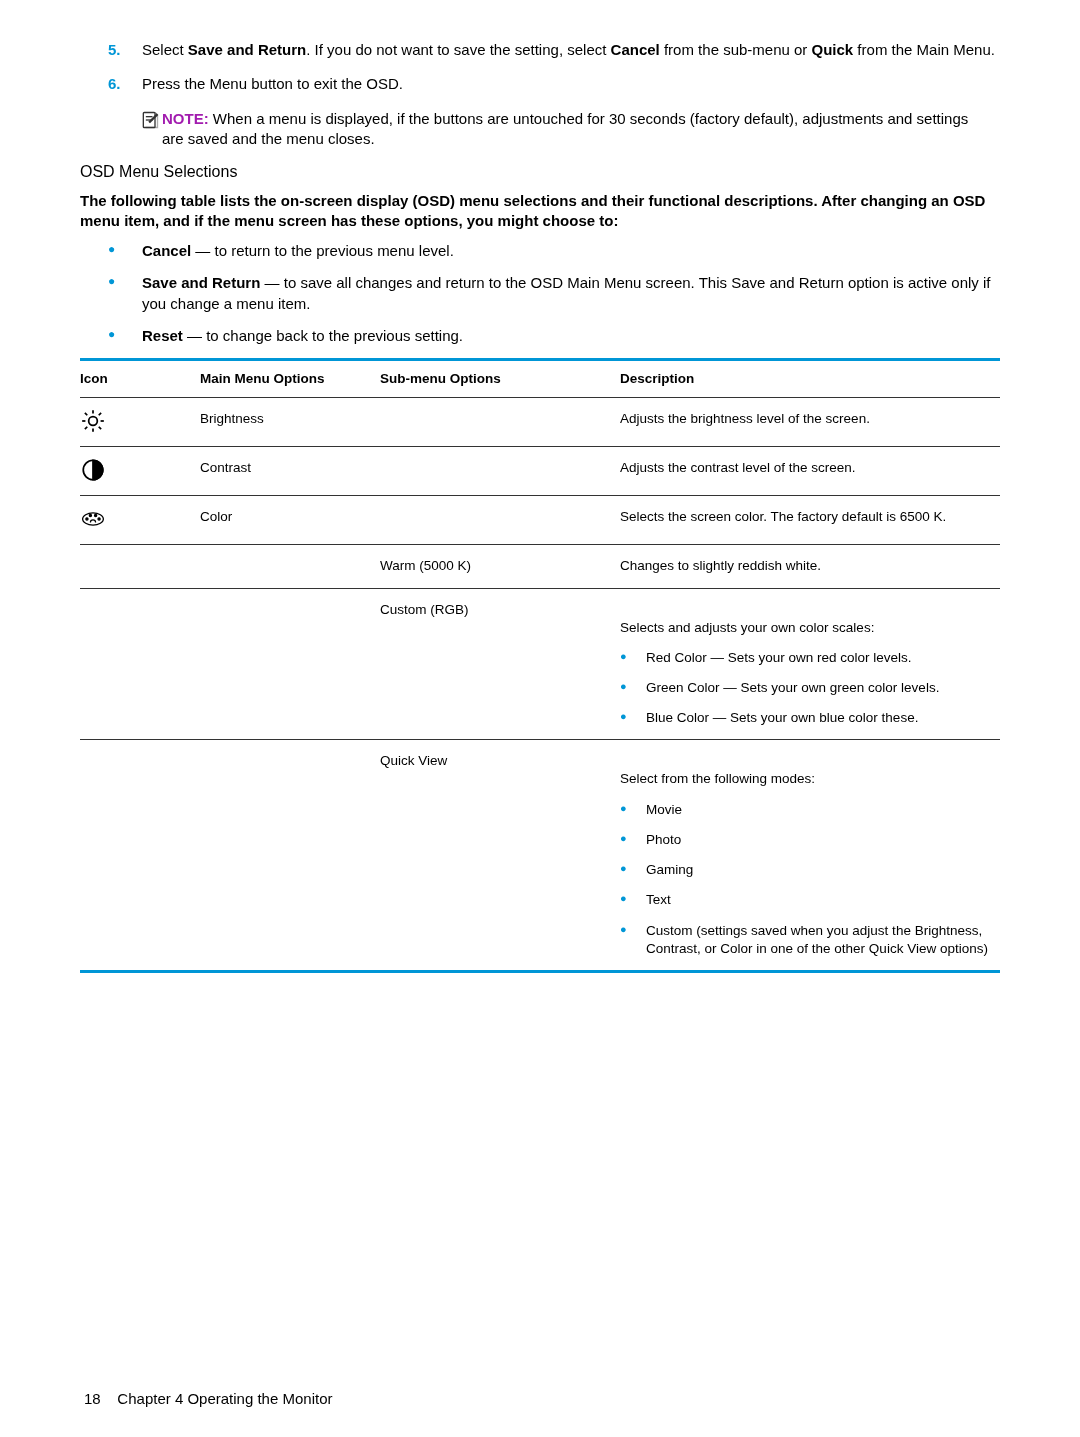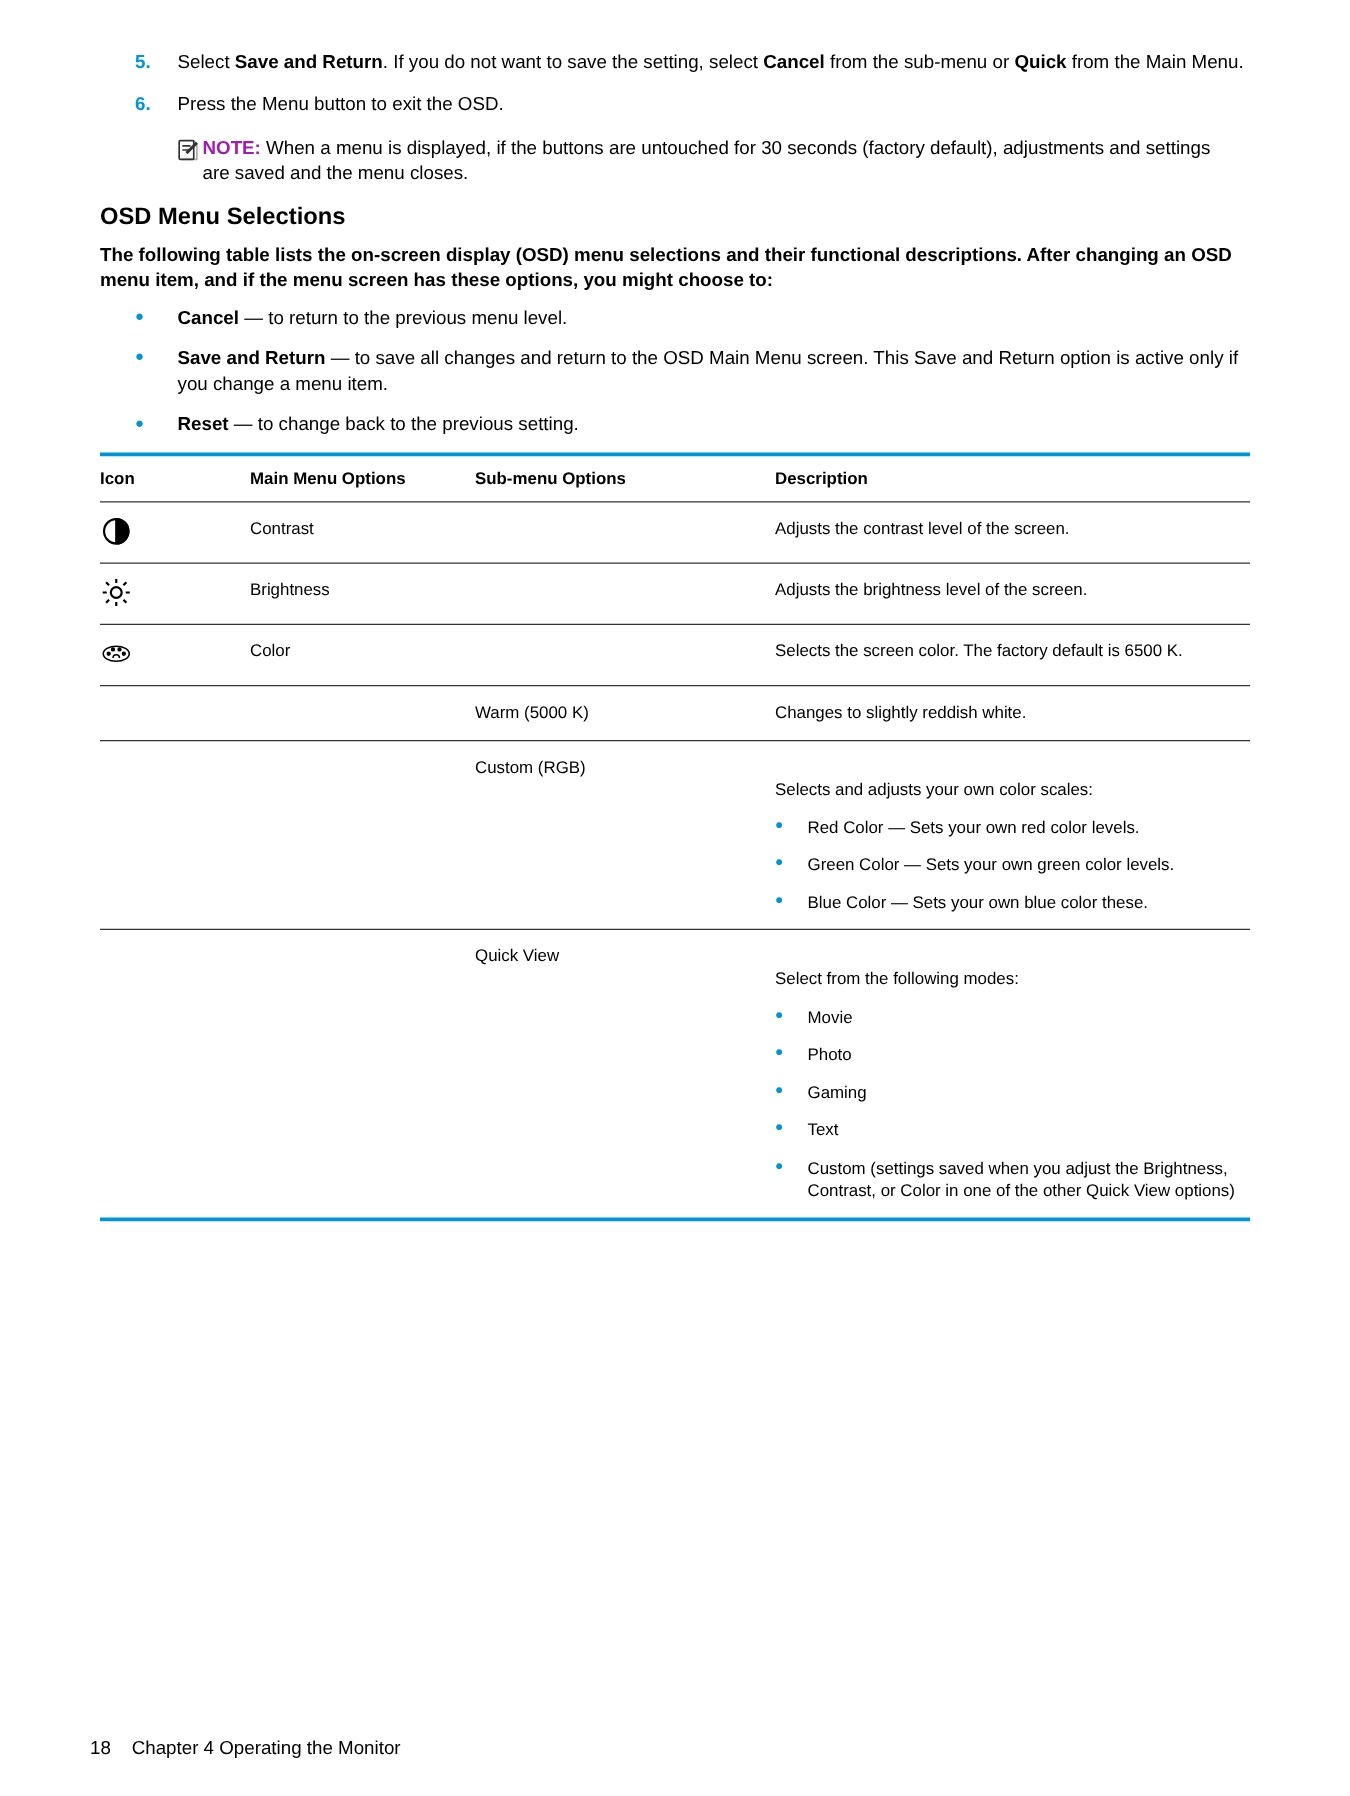--- a/index.html
+++ b/index.html
@@ -52,22 +52,22 @@
   }
   .note-label {
     color: #a21caf;
     font-weight: bold;
   }
   .note-body {
     flex: 1;
     padding-right: 6px;
   }
   h3.section-head {
-    font-size: 19px;
-    font-weight: bold;
+    font-size: 16px;
+    font-weight: normal;
     margin: 12px 0 8px 0;
   }
   p.para {
     margin: 6px 0 10px 0;
     font-weight: bold;
   }
   ul.bullets {
     list-style: none;
     padding: 0;
     margin: 0 0 10px 28px;
@@ -126,21 +126,21 @@
   }
   .col-icon { width: 120px; }
   .col-main { width: 180px; }
   .col-sub  { width: 240px; }
   .icon-cell svg { width: 26px; height: 26px; display:block; margin-top:-2px;}
   .desc-sub {
     margin-top: 18px;
   }
   .footer {
     position: absolute;
-    left: 72px;
+    left: 84px;
     bottom: 28px;
     font-size: 15px;
   }
 </style>
 </head>
 <body>
 
 <div class="page">
   <div class="content">
 
@@ -201,52 +201,52 @@
           <th>Main Menu Options</th>
           <th>Sub-menu Options</th>
           <th>Description</th>
         </tr>
       </thead>
       <tbody>
         <tr>
           <td class="icon-cell">
             <span>
               <svg viewBox="0 0 24 24" stroke="#000" stroke-width="1.6" fill="none">
-                <circle cx="12" cy="12" r="9"></circle>
-                <path d="M12 3 A9 9 0 0 1 12 21 Z" fill="#000"></path>
-              </svg>
-            </span>
-          </td>
-          <td>Contrast</td>
-          <td></td>
-          <td>Adjusts the contrast level of the screen.</td>
-        </tr>
-        <tr>
-          <td class="icon-cell">
-            <span>
-              <svg viewBox="0 0 24 24" stroke="#000" stroke-width="1.6" fill="none">
                 <circle cx="12" cy="12" r="4"></circle>
                 <line x1="12" y1="2" x2="12" y2="5"></line>
                   <line x1="12" y1="19" x2="12" y2="22"></line>
                 <line x1="2" y1="12" x2="5" y2="12"></line>
                   <line x1="19" y1="12" x2="22" y2="12"></line>
                 <line x1="4.5" y1="4.5" x2="6.7" y2="6.7"></line>
                   <line x1="17.3" y1="17.3" x2="19.5" y2="19.5"></line>
                 <line x1="4.5" y1="19.5" x2="6.7" y2="17.3"></line>
                   <line x1="17.3" y1="6.7" x2="19.5" y2="4.5"></line>
               </svg>
             </span>
           </td>
           <td>Brightness</td>
           <td></td>
           <td>Adjusts the brightness level of the screen.</td>
         </tr>
         <tr>
           <td class="icon-cell">
             <span>
+              <svg viewBox="0 0 24 24" stroke="#000" stroke-width="1.6" fill="none">
+                <circle cx="12" cy="12" r="9"></circle>
+                <path d="M12 3 A9 9 0 0 1 12 21 Z" fill="#000"></path>
+              </svg>
+            </span>
+          </td>
+          <td>Contrast</td>
+          <td></td>
+          <td>Adjusts the contrast level of the screen.</td>
+        </tr>
+        <tr>
+          <td class="icon-cell">
+            <span>
               <svg viewBox="0 0 30 20" stroke="#000" stroke-width="1.4" fill="none">
                 <ellipse cx="15" cy="10" rx="12" ry="7"></ellipse>
                 <circle cx="8" cy="10" r="1.3" fill="#000"></circle>
                 <circle cx="12" cy="6" r="1.3" fill="#000"></circle>
                 <circle cx="18" cy="6" r="1.3" fill="#000"></circle>
                 <circle cx="22" cy="10" r="1.3" fill="#000"></circle>
                 <path d="M12 14 a3 3 0 0 1 6 0"></path>
               </svg>
             </span>
           </td>

